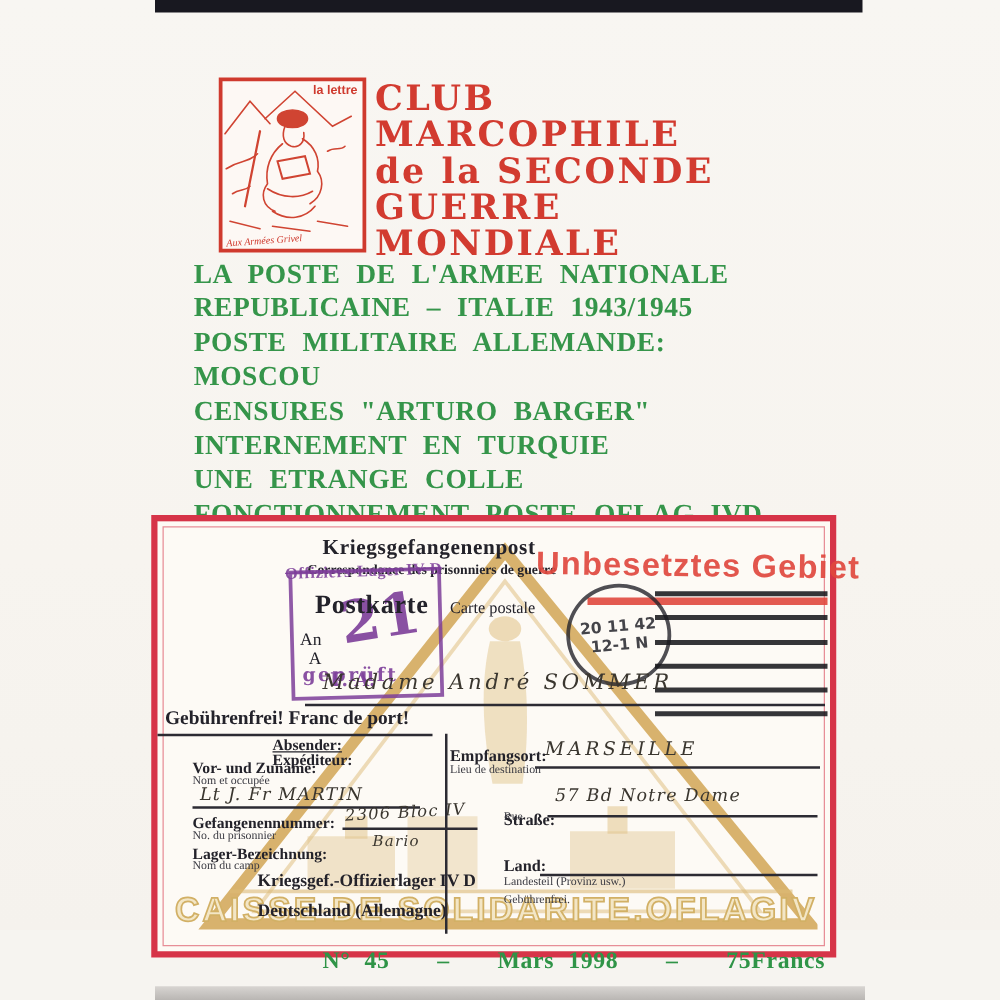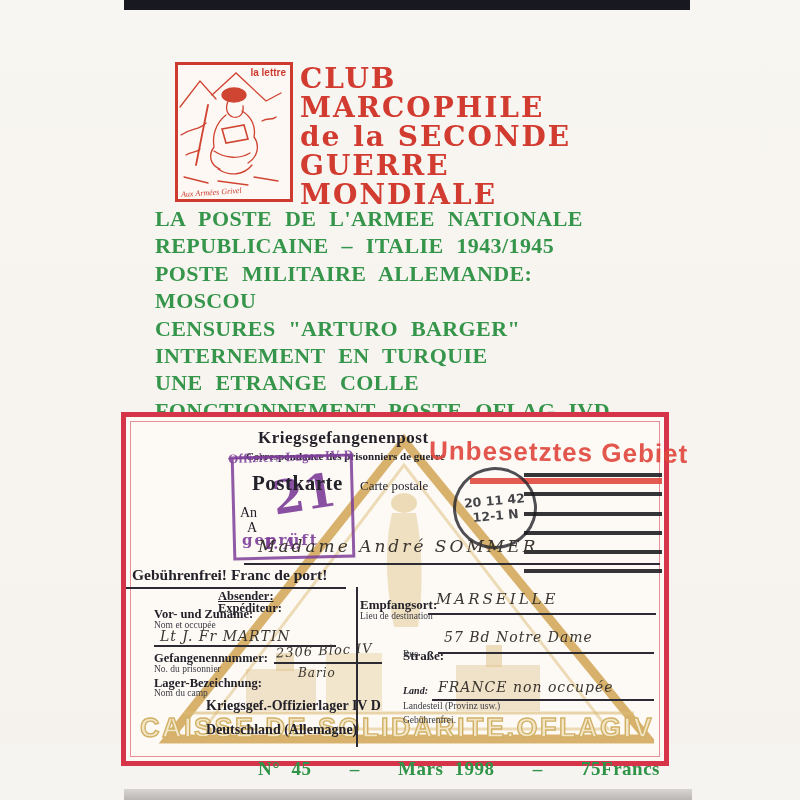--- a/index.html
+++ b/index.html
@@ -159,22 +159,21 @@
     <div class="vdiv"></div>
 
     <span class="lbl" style="left:234px;top:180px;font-size:13px;">Empfangsort:</span>
     <span class="hand" style="left:310px;top:173px;font-size:15px;letter-spacing:3px;">MARSEILLE</span>
     <div class="uline" style="left:302px;top:196px;width:228px;"></div>
     <span class="sm" style="left:234px;top:194px;">Lieu de destination</span>
     <span class="lbl" style="left:277px;top:219px;font-size:13px;margin-top:12px;">Straße:</span>
     <span class="hand" style="left:318px;top:212px;font-size:14px;">57 Bd Notre Dame</span>
     <div class="uline" style="left:312px;top:235px;width:216px;"></div>
     <span class="sm" style="left:277px;top:232px;">Rue</span>
-    <span class="lbl" style="left:277px;top:268px;font-size:10px;font-style:italic;">Land:</span>
-    <span class="hand" style="left:312px;top:262px;font-size:14px;">FRANCE non occupée</span>
+    <span class="lbl" style="left:277px;top:268px;font-size:13px;">Land:</span>
     <div class="uline" style="left:306px;top:282px;width:222px;"></div>
     <span class="sm" style="left:277px;top:284px;">Landesteil (Provinz usw.)</span>
     <span class="sm" style="left:277px;top:298px;">Gebührenfrei.</span>
   </div>
 
   <div class="abs footer">
     <span>N° 45</span>
     <span>–</span>
     <span>Mars 1998</span>
     <span>–</span>

